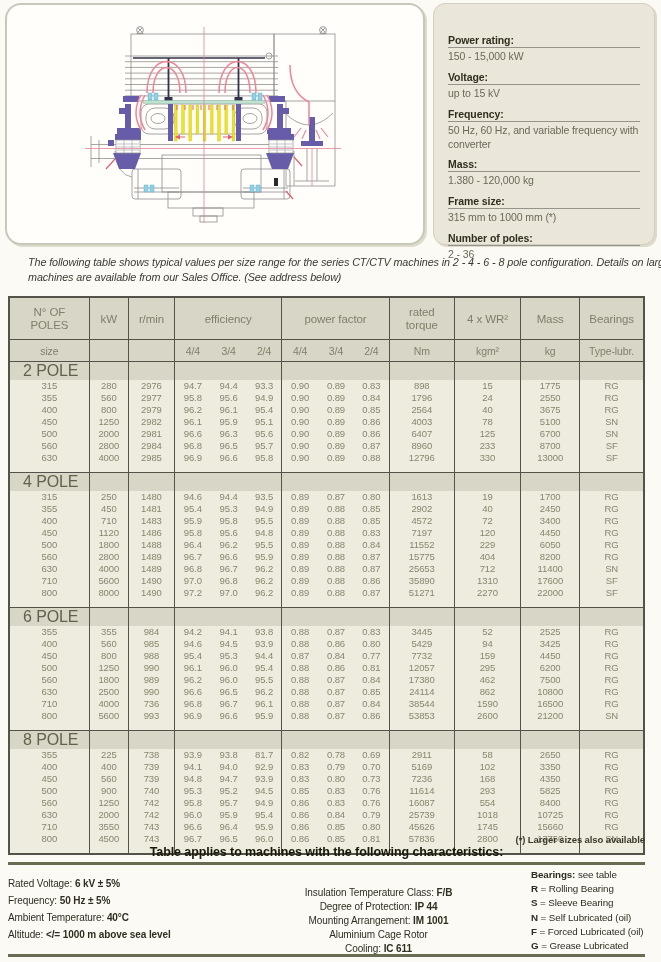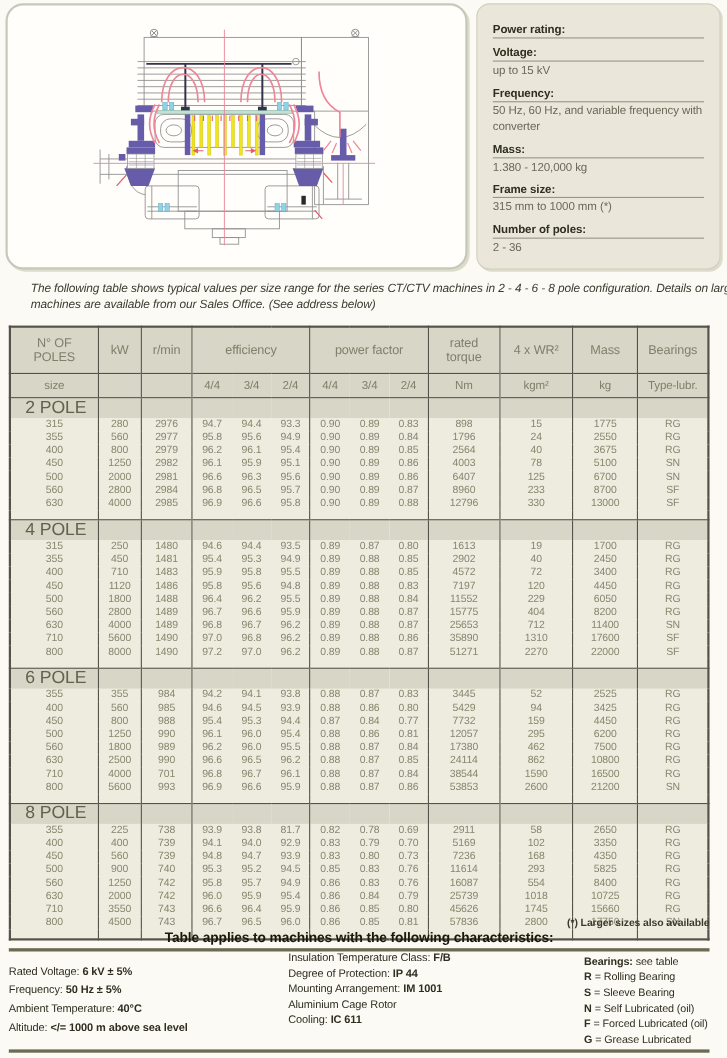--- a/index.html
+++ b/index.html
@@ -5,21 +5,21 @@
   html,body{margin:0;padding:0;background:#ffffff;}
   .page{position:relative;width:661px;height:962px;background:#fbfaf5;
         font-family:"Liberation Sans",sans-serif;overflow:hidden;letter-spacing:-0.1px;}
 
   
   .drawing-panel{position:absolute;left:5px;top:3px;width:420px;height:242px;
         background:#fffefa;border:2px solid #c6c9ba;border-radius:16px;
         box-shadow:2px 2px 0 #dddccb;box-sizing:border-box;}
   .spec-panel{position:absolute;left:433px;top:3px;width:222px;height:242px;
         background:#eae7da;border:1px solid #d2cfc0;border-radius:12px;
-        box-shadow:2px 2px 0 #dddccb;box-sizing:border-box;padding:17px 14px 0 14px;}
+        box-shadow:2px 2px 0 #dddccb;box-sizing:border-box;padding:30px 14px 0 14px;}
   .spec-item{margin-bottom:7px;}
   .spec-label{font-weight:bold;font-size:10.5px;color:#302e1e;
         border-bottom:1px solid #96948a;padding-bottom:1px;}
   .spec-value{font-size:10.5px;color:#6b6958;padding-top:2px;line-height:1.32;}
 
   
   .intro{position:absolute;left:24px;top:251px;width:648px;margin:4px;
         font-style:italic;font-size:10.8px;line-height:1.4;color:#3c3b2f;}
 
   
@@ -41,21 +41,21 @@
         font-size:9.5px;font-weight:bold;color:#3b392a;}
   .footer-title{position:absolute;left:8px;top:845px;width:637px;text-align:center;
         font-weight:bold;font-size:12.5px;color:#191809;}
   .rule{position:absolute;left:8px;width:637px;height:3px;background:#6b6a52;}
   .rule-top{top:862px;}
   .rule-bottom{top:954px;}
   .footer-cols{position:absolute;left:8px;top:865px;width:637px;height:89px;font-size:10px;color:#2f2e20;}
   .fcol{position:absolute;top:0;}
   .fcol1{left:0;width:250px;padding-top:13px;}
   .fcol1 .fitem{margin-bottom:6px;}
-  .fcol2{left:254px;width:255px;padding-top:1px;}
+  .fcol2{left:243px;width:255px;padding-top:22px;text-align:center;}
   .fcol2 .fitem{margin-bottom:3px;}
   .fcol3{left:512px;width:125px;padding-top:4px;font-size:9.8px;}
   .fcol3 .fitem{margin-bottom:3.2px;padding-left:11px;}
   .fitem b{font-weight:bold;}
 </style>
 </head>
 <body>
 
 <div class="page">
 
@@ -181,20 +181,21 @@
           <path d="M305,143.5 V181"></path>
       </g>
       <rect x="267" y="173" width="4" height="8" fill="#2a2a2a"></rect>
     </svg>
   </div>
 
   <div class="spec-panel">
     <div>
         <div class="spec-item">
           <div class="spec-label">Power rating:</div>
+          <div class="spec-value">150 - 15,000 kW</div>
         </div>
         <div class="spec-item">
           <div class="spec-label">Voltage:</div>
           <div class="spec-value">up to 15 kV</div>
         </div>
         <div class="spec-item">
           <div class="spec-label">Frequency:</div>
           <div class="spec-value">50 Hz, 60 Hz, and variable frequency with converter</div>
         </div>
         <div class="spec-item">
@@ -662,21 +663,21 @@
           <td class="d">0.87</td>
           <td class="d">0.85</td>
           <td class="d bl">24114</td>
           <td class="d bl">862</td>
           <td class="d bl">10800</td>
           <td class="d bl">RG</td>
         </tr>
         <tr>
           <td class="d">710</td>
           <td class="d bl">4000</td>
-          <td class="d bl">701</td>
+          <td class="d bl">736</td>
           <td class="d bl">96.8</td>
           <td class="d">96.7</td>
           <td class="d">96.1</td>
           <td class="d bl">0.88</td>
           <td class="d">0.87</td>
           <td class="d">0.84</td>
           <td class="d bl">38544</td>
           <td class="d bl">1590</td>
           <td class="d bl">16500</td>
           <td class="d bl">RG</td>

